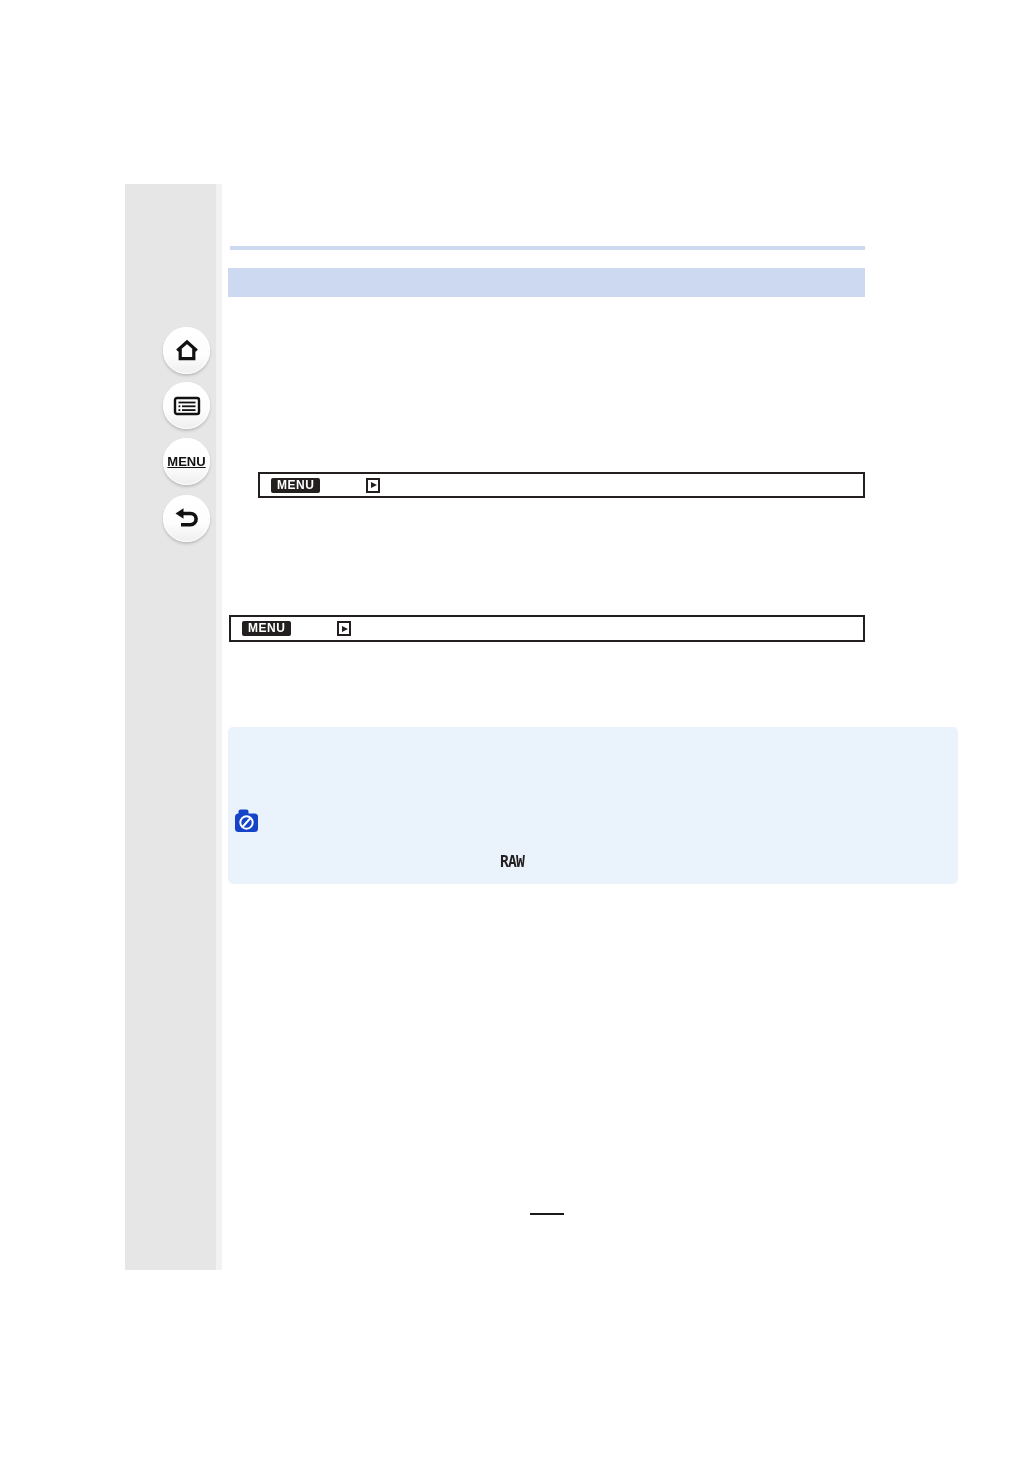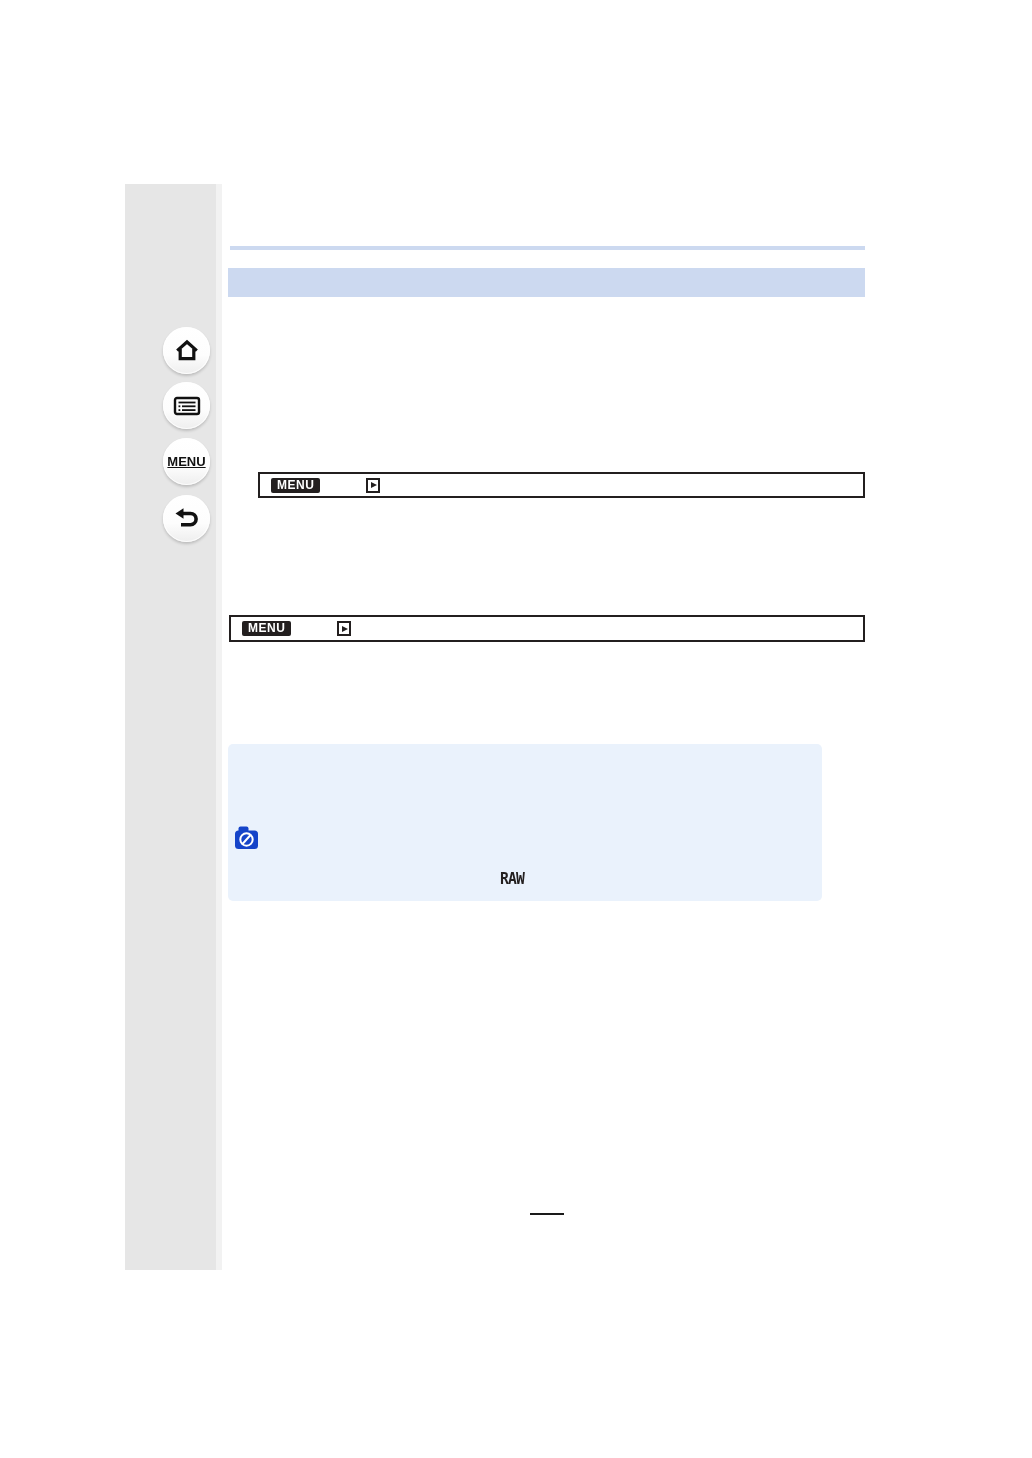--- a/index.html
+++ b/index.html
@@ -50,22 +50,22 @@
   .playback-box{
     width:10px;height:11px;border:2px solid #231f1f;margin-left:46px;
     display:flex;align-items:center;justify-content:center;background:#ffffff;
   }
   .playback-tri{
     width:0;height:0;border-top:3.5px solid transparent;border-bottom:3.5px solid transparent;
     border-left:6px solid #231f1f;margin-left:1px;
   }
   
   .note-box{
-    position:absolute;left:228px;top:727px;width:594px;height:157px;
-    background:#eaf2fc;border-radius:5px;margin-top:17px;
+    position:absolute;left:228px;top:727px;width:730px;height:157px;
+    background:#eaf2fc;border-radius:5px;
   }
   .na-icon{position:absolute;left:6px;top:79px;}
   .raw-label{
     position:absolute;left:272px;top:125px;
     font-family:"DejaVu Sans Mono", monospace;font-weight:bold;font-size:16px;
     color:#231f1f;letter-spacing:-1px;transform:scaleX(0.92);transform-origin:left;
   }
   
   .footer-rule{
     position:absolute;left:530px;top:1213px;width:34px;height:2px;background:#1a1a1a;

